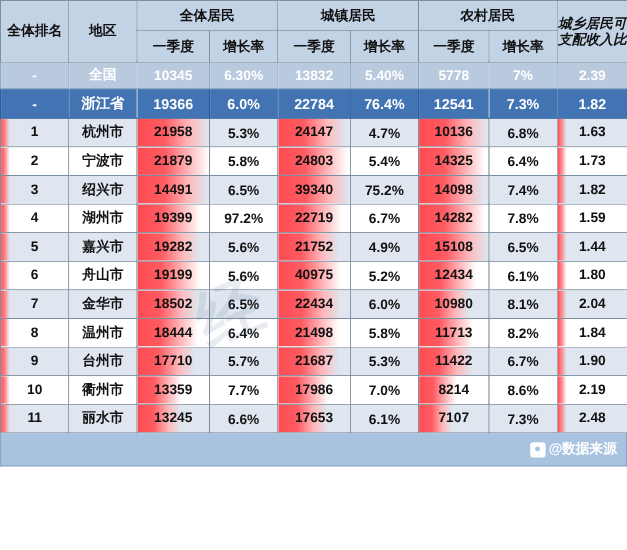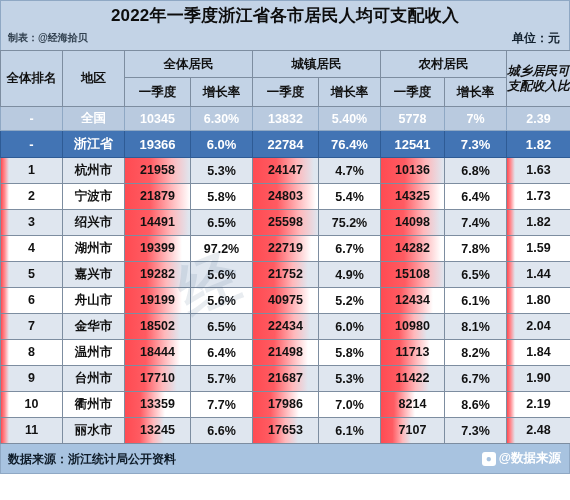--- a/index.html
+++ b/index.html
@@ -190,25 +190,20 @@
     color: #3a5a80;
     transform: rotate(-22deg);
     letter-spacing: 4px;
   }
 </style>
 </head>
 <body>
 
 <div id="app">
 
-  <div class="title-band">
-    <div class="main-title">2022年一季度浙江省各市居民人均可支配收入</div>
-    <div class="credit">制表：@经海拾贝</div>
-    <div class="unit">单位：元</div>
-  </div>
 
   <table class="grid">
     <colgroup>
       <col style="width:62px">
       <col style="width:62px">
       <col style="width:66px">
       <col style="width:62px">
       <col style="width:66px">
       <col style="width:62px">
       <col style="width:64px">
@@ -314,21 +309,21 @@
             <span class="val">3</span>
           </td>
           <td>绍兴市</td>
           <td class="barcell">
             <span class="bar" style="width: 98.2057%;"></span>
             <span class="val">14491</span>
           </td>
           <td>6.5%</td>
           <td class="barcell">
             <span class="bar" style="width: 100%;"></span>
-            <span class="val">25598</span>
+            <span class="val">39340</span>
           </td>
           <td>75.2%</td>
           <td class="barcell">
             <span class="bar" style="width: 93.3148%;"></span>
             <span class="val">14098</span>
           </td>
           <td>7.4%</td>
           <td class="ratio-cell">
             <span class="sliver-left"></span>
             <span class="val">1.82</span>
@@ -539,21 +534,20 @@
           <td>7.3%</td>
           <td class="ratio-cell">
             <span class="sliver-left"></span>
             <span class="val">2.48</span>
           </td>
         </tr>
       </tbody>
   </table>
 
   <div class="footer">
-    <div class="footer-src">数据来源：浙江统计局公开资料</div>
     <div class="footer-brand">
       <span class="brand-mark">●</span>
       <span>@数据来源</span>
     </div>
   </div>
 
   <div class="watermark">经</div>
 </div>
 
 </body></html>

